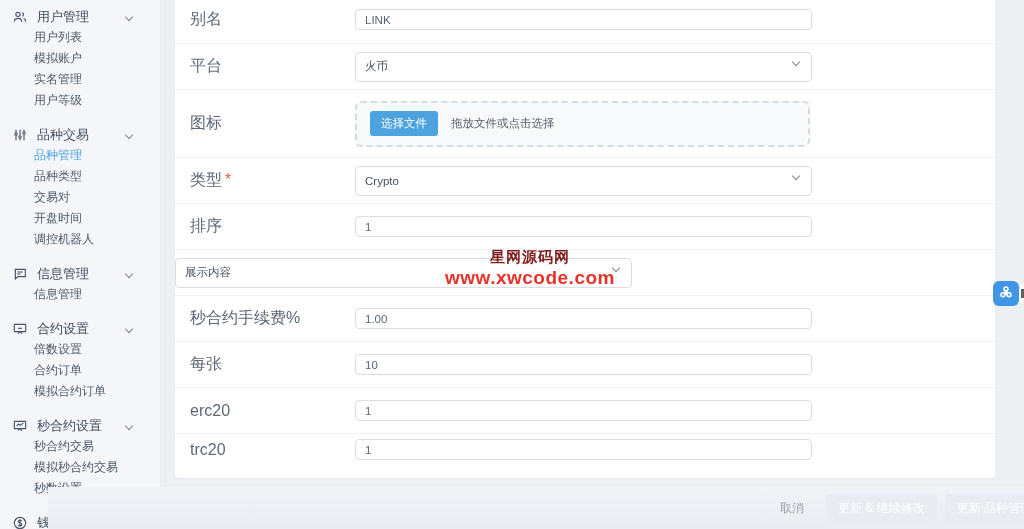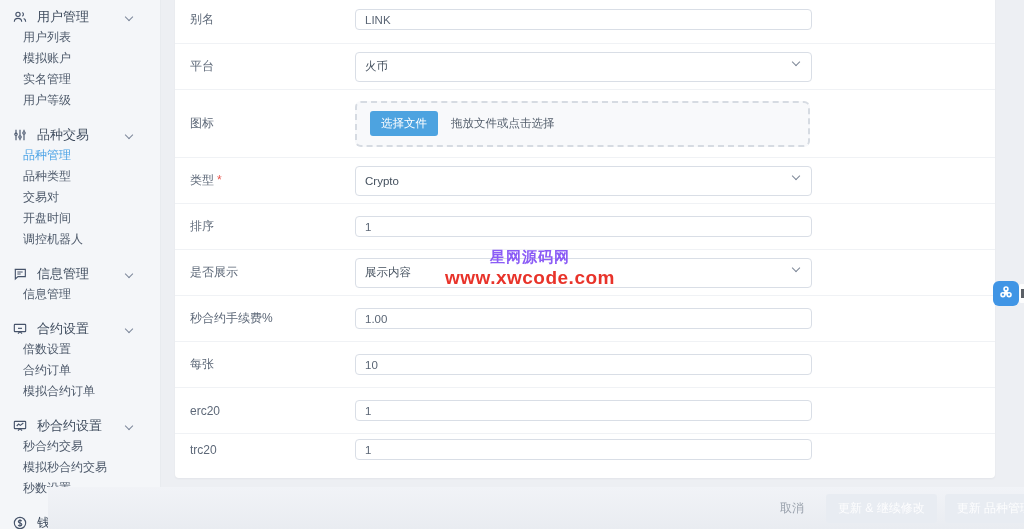--- a/index.html
+++ b/index.html
@@ -25,42 +25,42 @@
   .side-header:first-child { margin-top:0; }
   .side-header .hicon { width:17px; height:17px; margin-right:9px; flex:0 0 17px; display:flex; align-items:center; justify-content:center; color:#46536a; }
   .side-header .hicon svg { width:16px; height:16px; }
   .chev {
     position:absolute; right:28px; top:8px;
     width:6px; height:6px;
     border-right:1.4px solid #7c879a; border-bottom:1.4px solid #7c879a;
     transform:rotate(45deg);
   }
   .side-sub {
-    height:21px; display:flex; align-items:center; padding-left:23px;
+    height:21px; display:flex; align-items:center; padding-left:34px;
     font-size:12px; color:#4e5a6b; cursor:pointer; white-space:nowrap;
   }
   .side-sub.active { color:#4da3e6; }
 
   
   .card {
     position:absolute; left:175px; top:-4px; width:820px; height:482px;
     background:#ffffff; border-radius:4px;
     box-shadow:0 1px 2px rgba(30,40,60,0.05);
     z-index:1;
   }
   .form-row {
     display:flex; align-items:center; height:46px;
     border-top:1px solid #f0f2f5;
     position:relative;
   }
   .form-row:first-child { border-top:none; height:47px; }
   .form-row.tall { height:68px; }
   .form-row:last-child { height:32px; }
   .f-label {
-    width:180px; padding-left:15px; font-size:12px; color:#5d6878;
+    width:180px; padding-left:15px; font-size:16px; color:#5d6878;
     flex:0 0 180px; white-space:nowrap;
   }
   .f-label .req { color:#e8564e; margin-left:3px; }
   .f-control { width:457px; position:relative; }
   .text-input {
     width:457px; height:21px; border:1px solid #d9dee6; border-radius:4px;
     background:#fff; font-size:11.5px; color:#5b6675; padding:0 9px;
     font-family:inherit; outline:none; display:block;
   }
   .sel {
@@ -80,21 +80,21 @@
   .upload-btn {
     background:#4da3e0; color:#fff; font-size:11.5px; border:none;
     border-radius:3px; padding:5px 11px; cursor:pointer; font-family:inherit;
   }
   .upload-hint { font-size:11.5px; color:#55606e; margin-left:13px; }
 
   
   .watermark { position:absolute; left:175px; top:0; width:820px; pointer-events:none; z-index:3; }
   .wm1 {
     position:absolute; left:0; right:110px; top:248px; text-align:center;
-    font-size:15px; font-weight:bold; color:#8b5cf6; letter-spacing:1px;
+    font-size:15px; font-weight:bold; color:#7f1d1d; letter-spacing:1px;
   }
   .wm2 {
     position:absolute; left:0; right:110px; top:267px; text-align:center;
     font-size:19px; font-weight:bold; color:#e8332a; letter-spacing:0.5px;
   }
 
   
   .footer {
     position:absolute; left:0; bottom:0; width:1024px; height:42px;
     background:linear-gradient(#f1f3f7,#e9ecf1);
@@ -246,21 +246,20 @@
           </div>
         </div>
       </div>
       <div class="form-row">
         <div class="f-label">排序</div>
         <div class="f-control">
           <input class="text-input" type="text" value="1" style="">
         </div>
       </div>
       <div class="form-row">
-        <div class="f-label">是否展示</div>
         <div class="f-control">
           <div class="sel">
             <span>展示内容</span>
             <span class="schev"></span>
           </div>
         </div>
       </div>
       <div class="form-row">
         <div class="f-label">秒合约手续费%</div>
         <div class="f-control">

